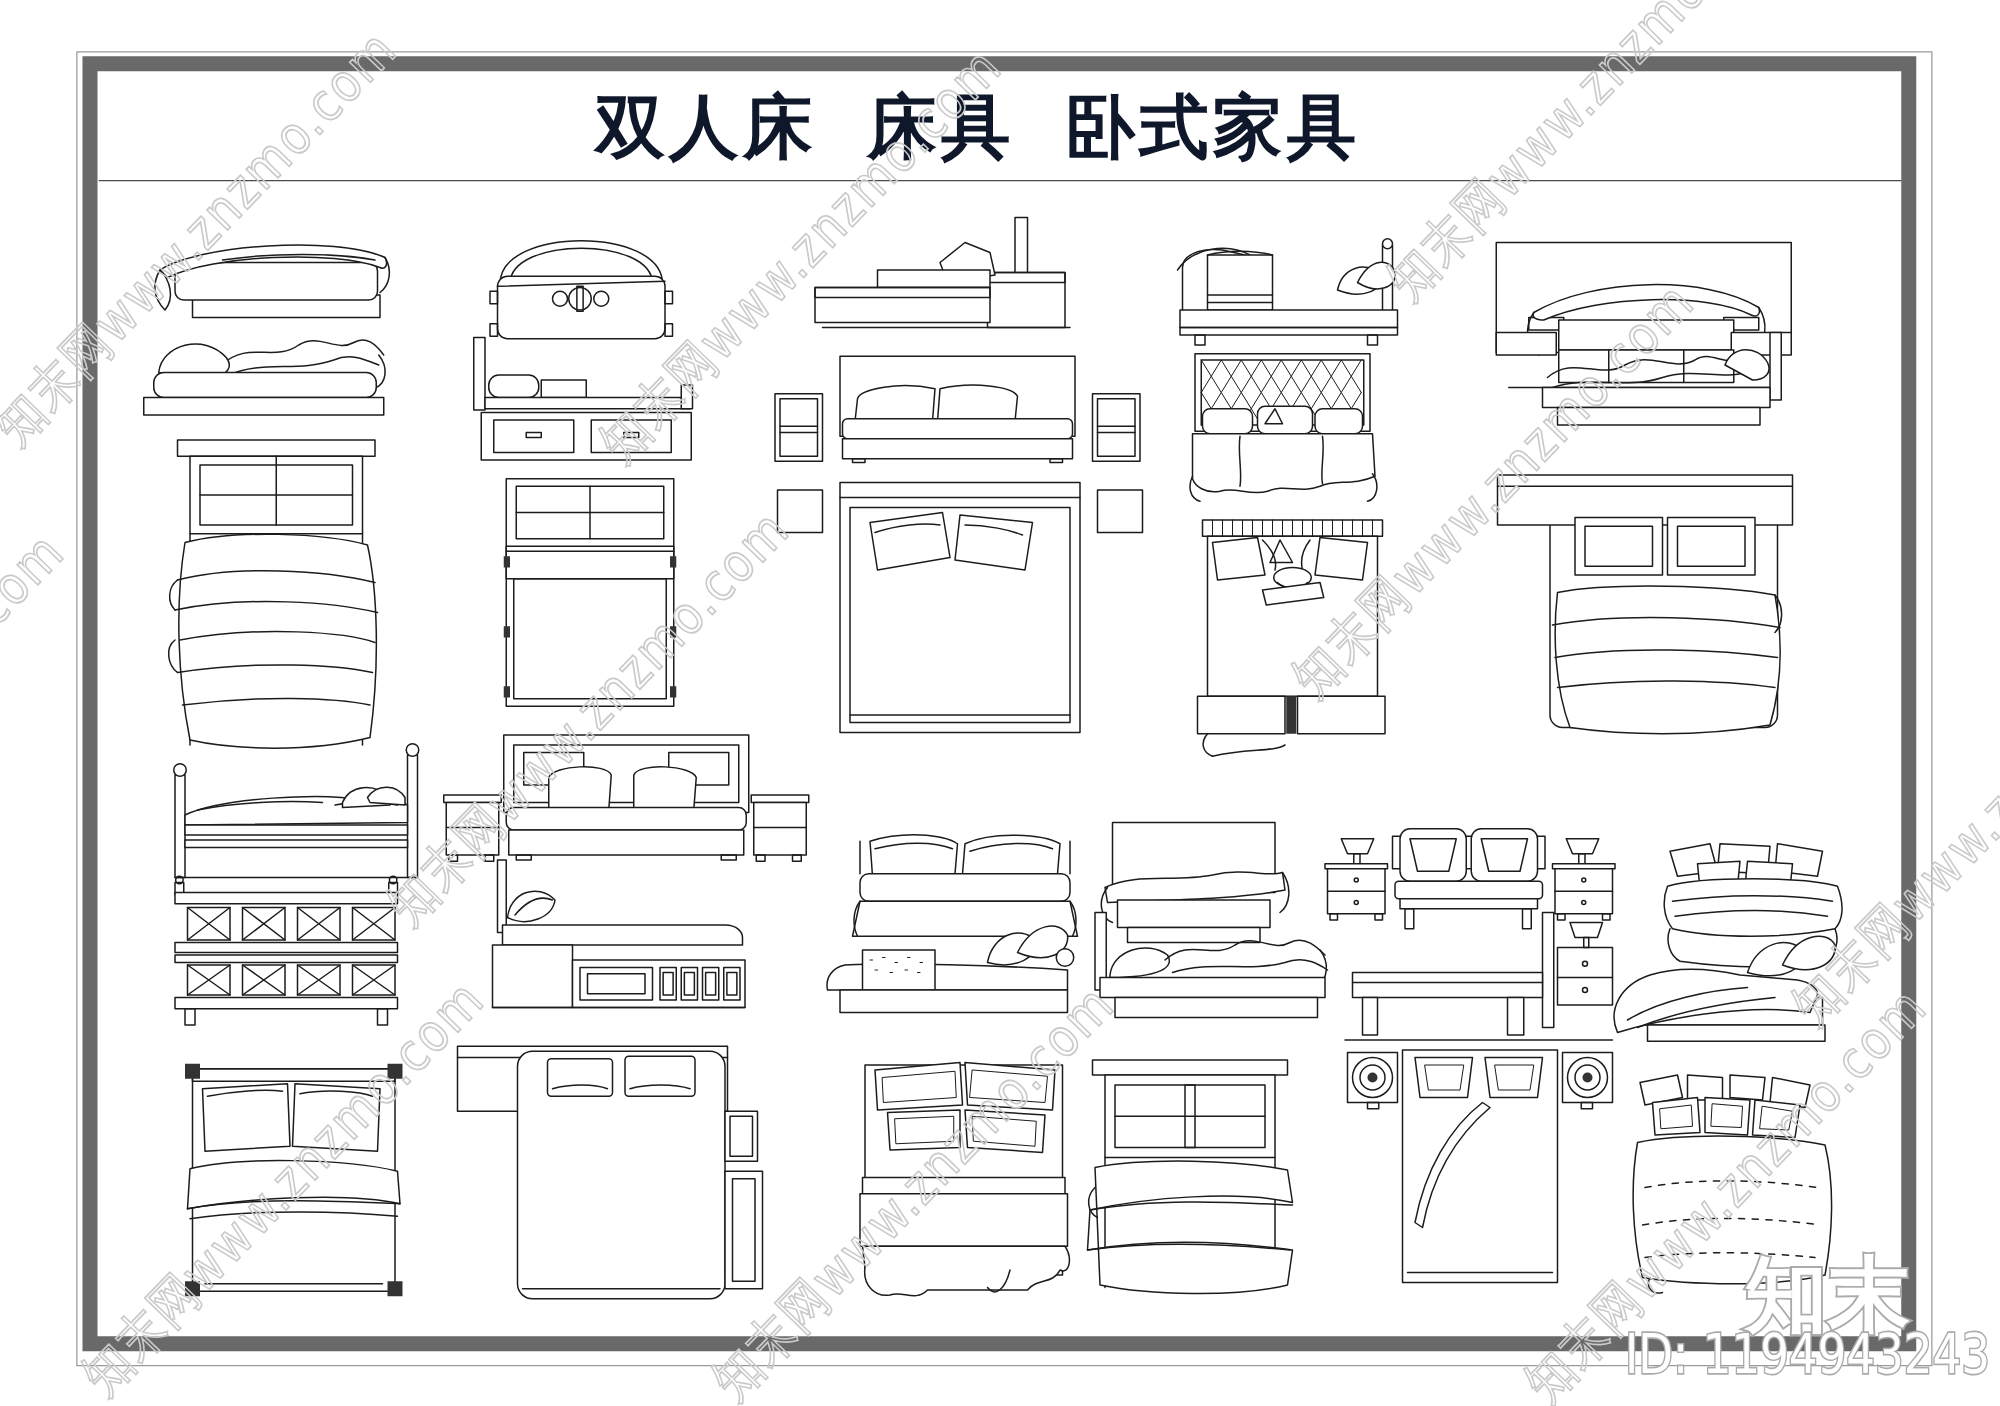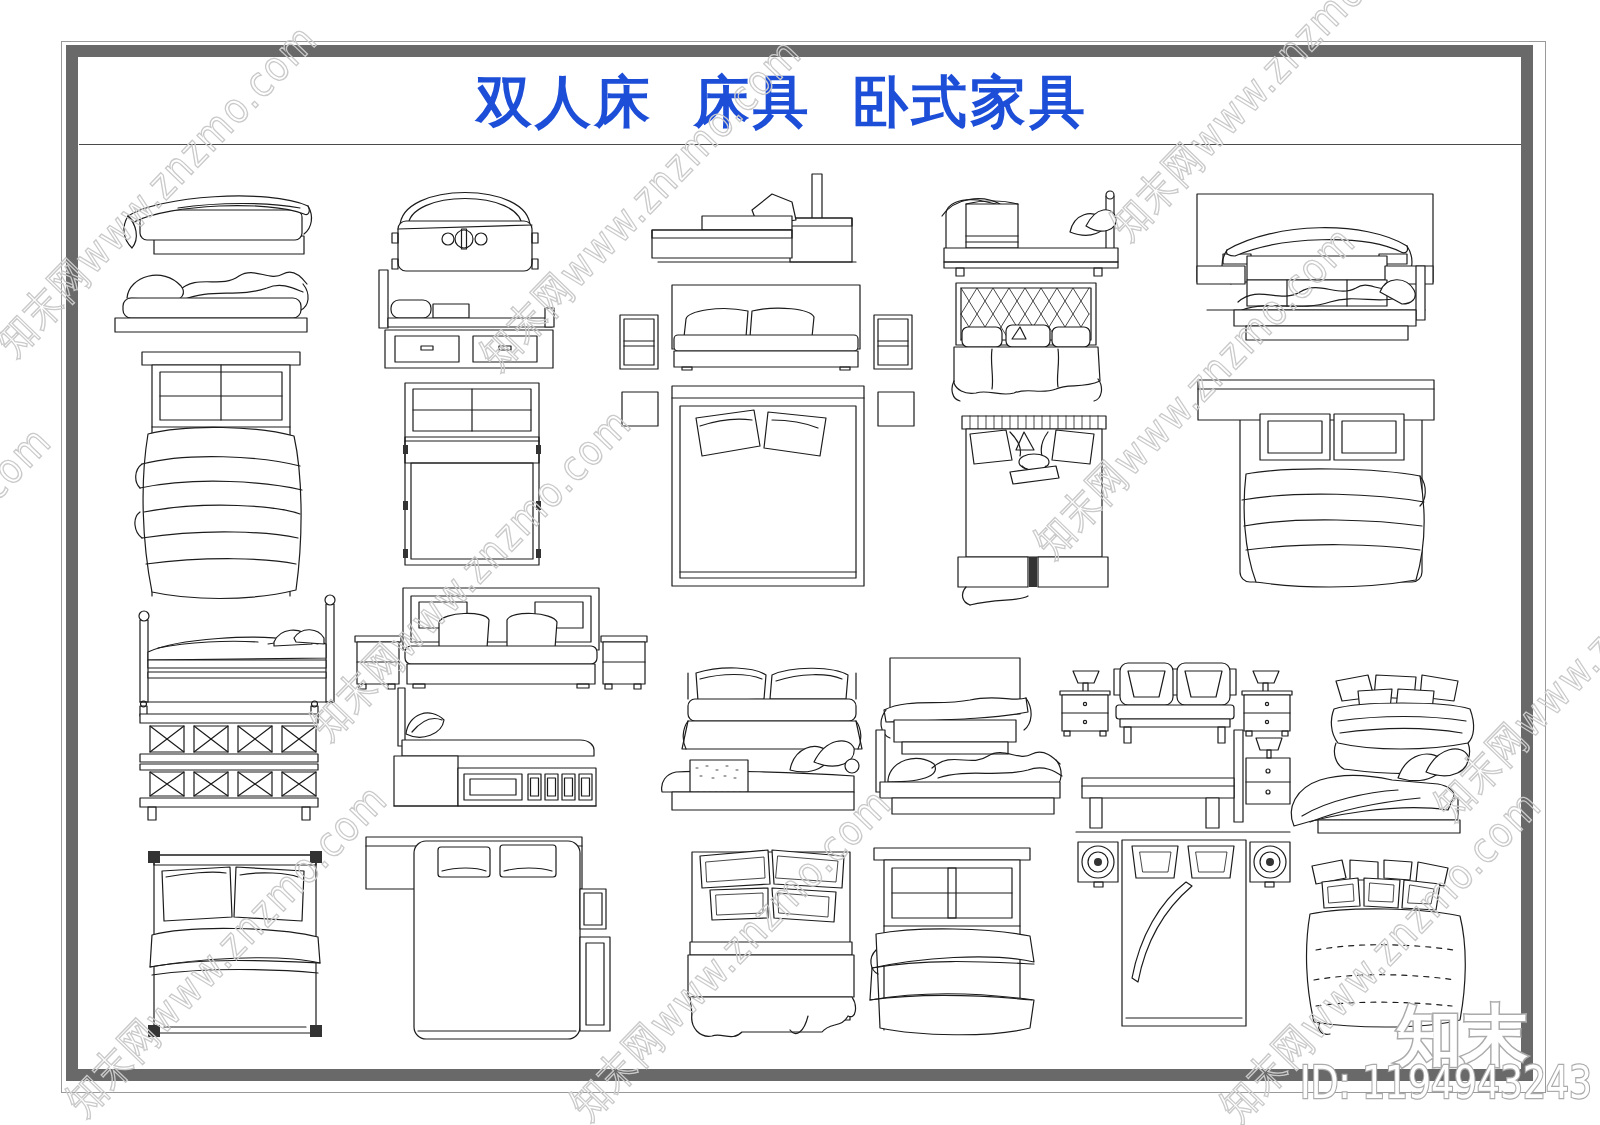--- a/index.html
+++ b/index.html
@@ -2,21 +2,21 @@
 <html><head>
 <meta charset="utf-8">
 <style>
   html,body{margin:0;padding:0;background:#fff;width:1600px;height:1125px;overflow:hidden;
     font-family:"DejaVu Sans","Liberation Sans",sans-serif;}
   #canvas{position:relative;width:1600px;height:1125px;background:#ffffff;}
   
   .hairline{position:absolute;left:61px;top:41px;width:1483px;height:1050px;border:1px solid #9a9a9a;}
   .frame{position:absolute;left:66px;top:45px;width:1467px;height:1036px;border:12px solid #696969;box-sizing:border-box;}
   .title-band{position:absolute;left:79px;top:57px;width:1442px;height:92px;display:flex;align-items:center;
-    justify-content:center;padding-right:56px;box-sizing:border-box;font-size:56px;font-weight:700;color:#1d4ed8;
+    justify-content:center;padding-right:56px;box-sizing:border-box;font-size:56px;font-weight:700;color:#0f172a;
     letter-spacing:3px;word-spacing:18px;white-space:nowrap;z-index:5;padding-left:20px;}
   .title-rule{position:absolute;left:79px;top:144px;width:1442px;height:1px;background:#4a4a4a;}
   
   .item{position:absolute;z-index:10;overflow:visible;}
   .item path,.item rect,.item line,.item circle,.item ellipse,.item polygon,.item polyline{
     stroke:#1c1c1c;stroke-width:1.2;fill:none;stroke-linejoin:round;stroke-linecap:round;}
   .item .f{fill:#ffffff;}
   .item .d{fill:#333;stroke:none;}
   .item .thin{stroke-width:0.8;}
   .item .dash{stroke-dasharray:5 6;}

